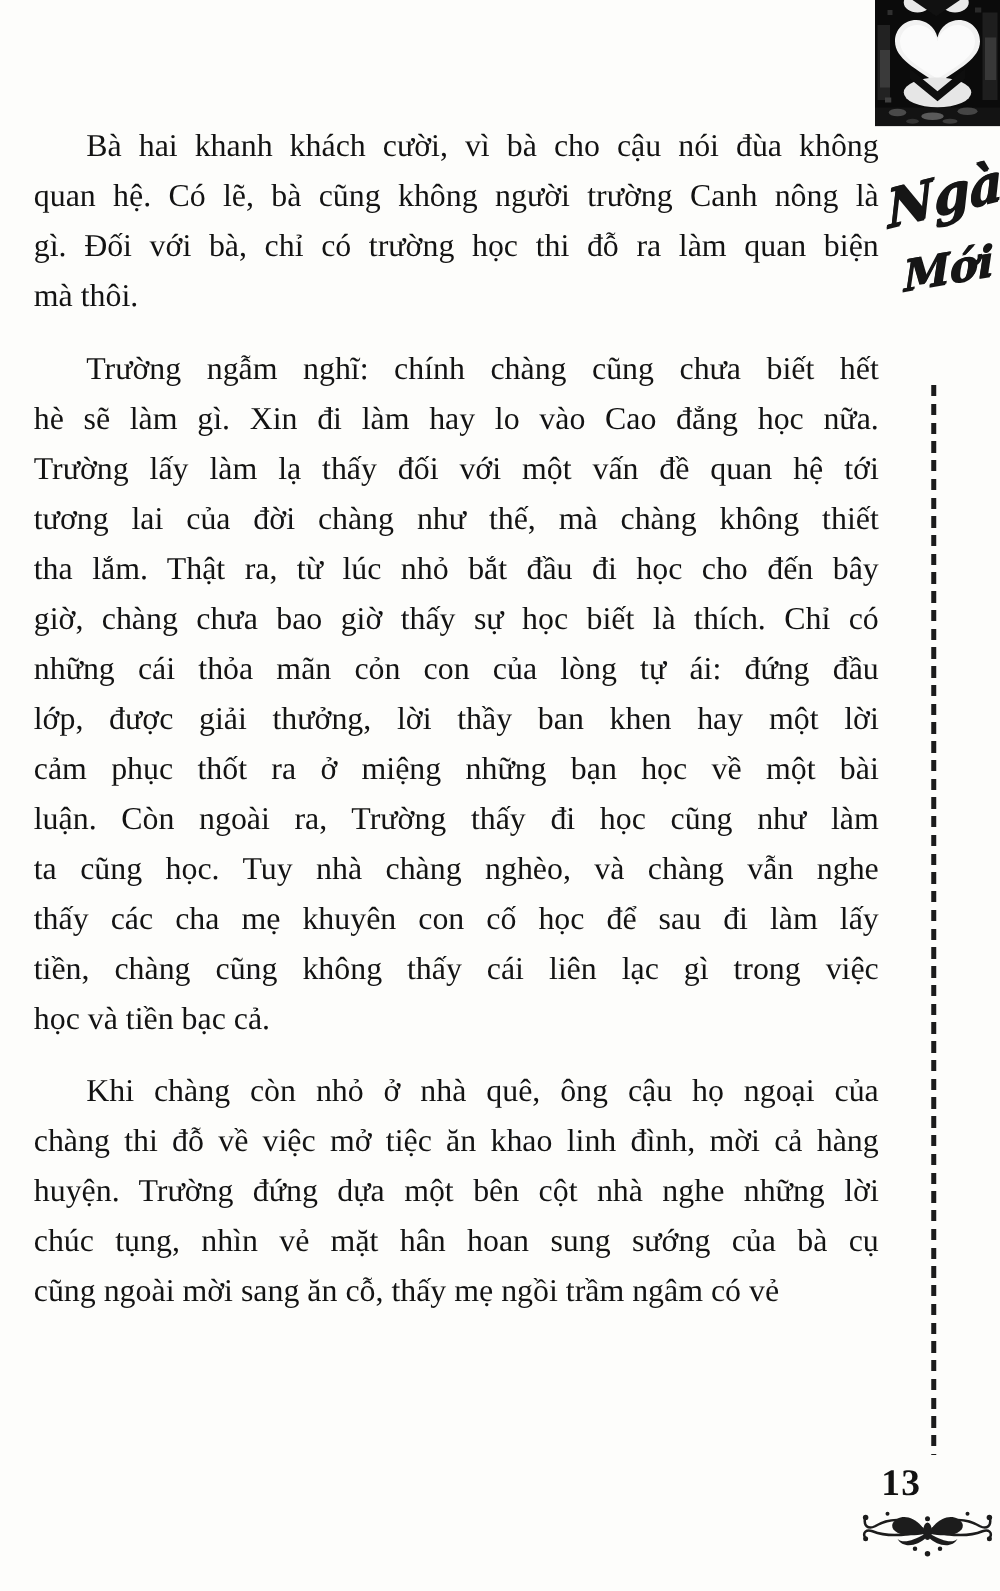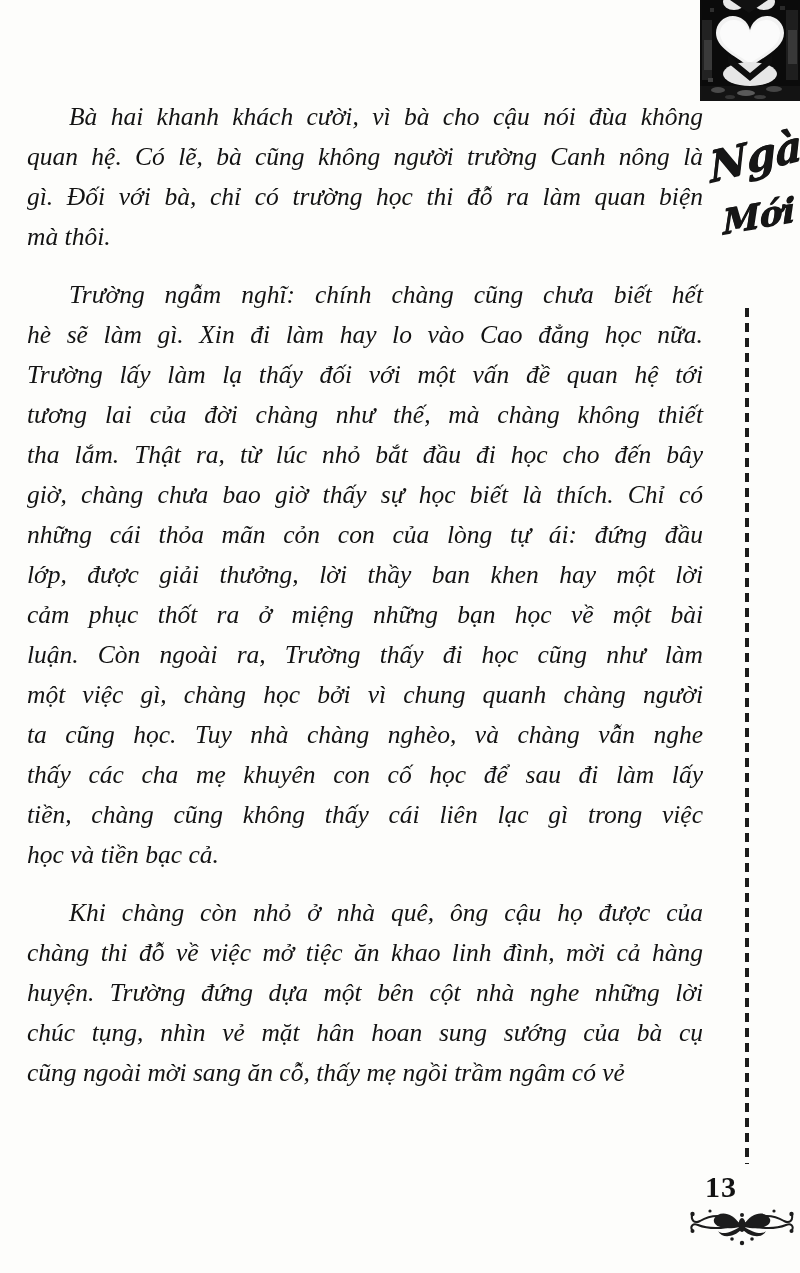--- a/index.html
+++ b/index.html
@@ -71,21 +71,20 @@
     font-size: 25.5px;
     line-height: 40px;
     color: #131313;
   }
   .para { margin: 0; }
   .para + .para { margin-top: 18px; }
   .para .line {
     text-align: justify;
     text-align-last: justify;
     white-space: normal;
-    font-style: italic;
   }
   .para .line:first-child { text-indent: 42px; }
   .para .line:last-child { text-align-last: left; }
 
   
   .page-number {
     position: absolute;
     left: 705px; top: 1170px;
     width: 92px;
     text-align: left;
@@ -154,28 +153,27 @@
         <div class="line">Trường ngẫm nghĩ: chính chàng cũng chưa biết hết</div>
         <div class="line">hè sẽ làm gì. Xin đi làm hay lo vào Cao đẳng học nữa.</div>
         <div class="line">Trường lấy làm lạ thấy đối với một vấn đề quan hệ tới</div>
         <div class="line">tương lai của đời chàng như thế, mà chàng không thiết</div>
         <div class="line">tha lắm. Thật ra, từ lúc nhỏ bắt đầu đi học cho đến bây</div>
         <div class="line">giờ, chàng chưa bao giờ thấy sự học biết là thích. Chỉ có</div>
         <div class="line">những cái thỏa mãn cỏn con của lòng tự ái: đứng đầu</div>
         <div class="line">lớp, được giải thưởng, lời thầy ban khen hay một lời</div>
         <div class="line">cảm phục thốt ra ở miệng những bạn học về một bài</div>
         <div class="line">luận. Còn ngoài ra, Trường thấy đi học cũng như làm</div>
-        <div class="line">một việc gì, chàng học bởi vì chung quanh chàng người</div>
         <div class="line">ta cũng học. Tuy nhà chàng nghèo, và chàng vẫn nghe</div>
         <div class="line">thấy các cha mẹ khuyên con cố học để sau đi làm lấy</div>
         <div class="line">tiền, chàng cũng không thấy cái liên lạc gì trong việc</div>
         <div class="line">học và tiền bạc cả.</div>
       </div>
     <div class="para">
-        <div class="line">Khi chàng còn nhỏ ở nhà quê, ông cậu họ được của</div>
+        <div class="line">Khi chàng còn nhỏ ở nhà quê, ông cậu họ ngoại của</div>
         <div class="line">chàng thi đỗ về việc mở tiệc ăn khao linh đình, mời cả hàng</div>
         <div class="line">huyện. Trường đứng dựa một bên cột nhà nghe những lời</div>
         <div class="line">chúc tụng, nhìn vẻ mặt hân hoan sung sướng của bà cụ</div>
         <div class="line">cũng ngoài mời sang ăn cỗ, thấy mẹ ngồi trầm ngâm có vẻ</div>
       </div>
   </div>
 
   <div class="page-number">13</div>
   <div class="flourish">
     <svg viewBox="0 0 108 46">

